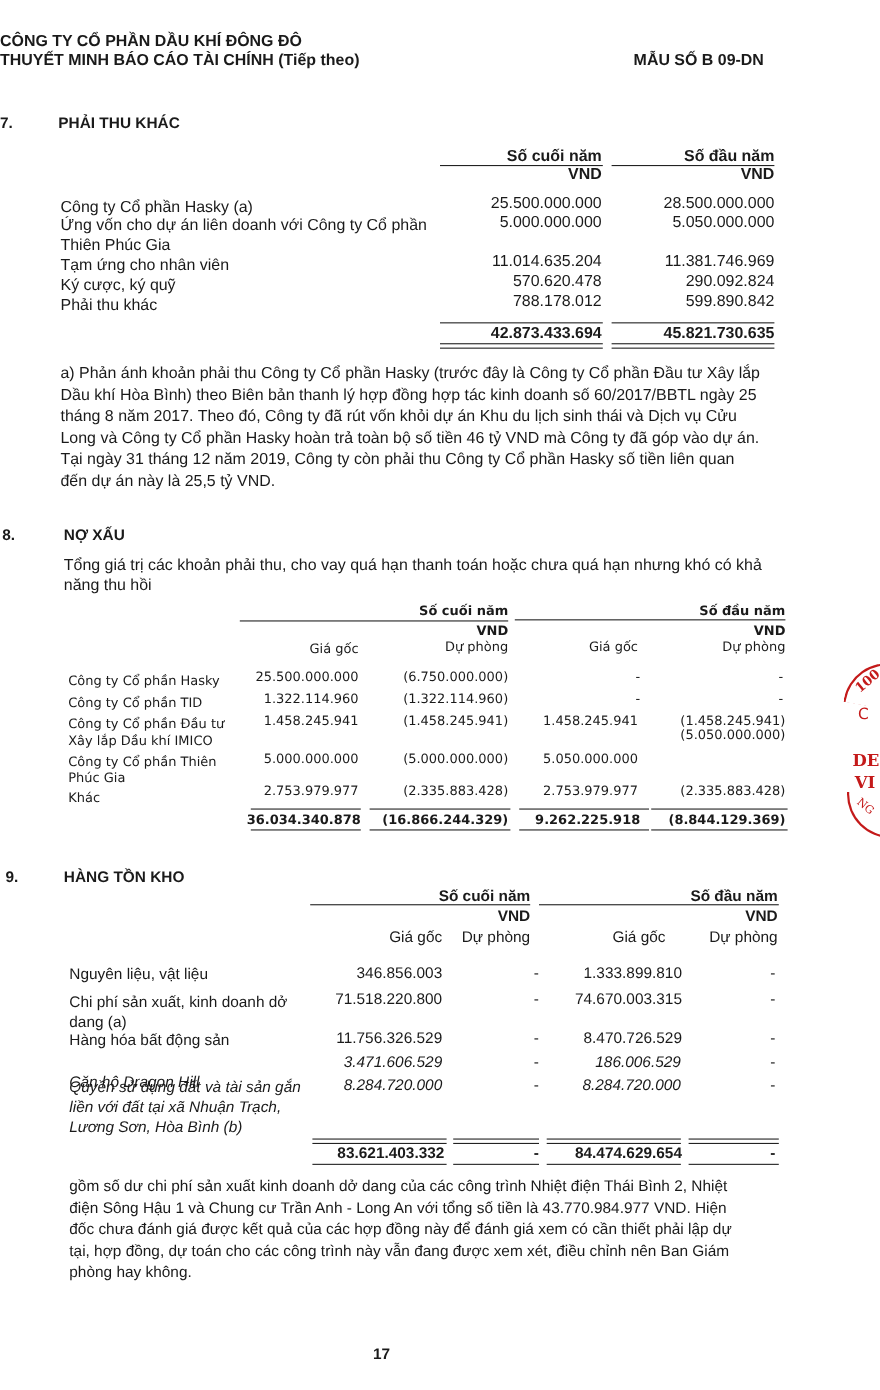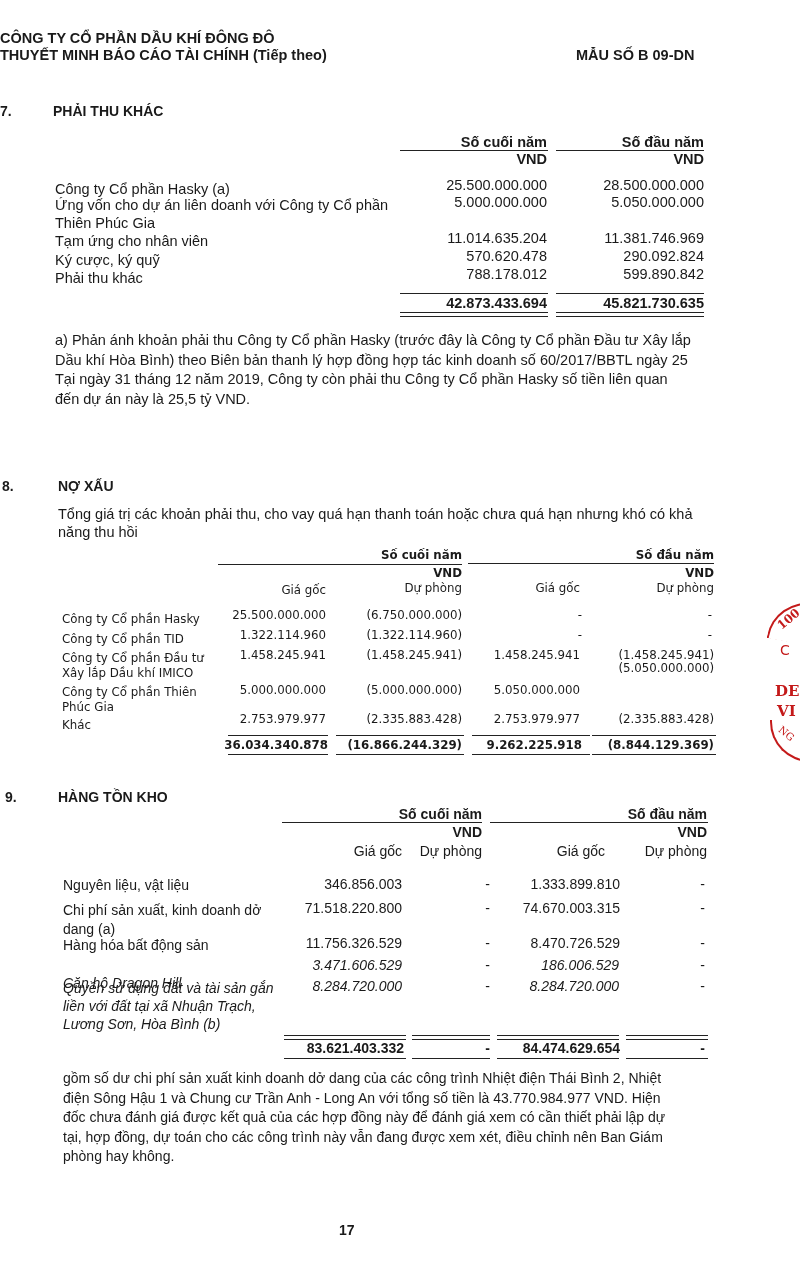--- a/index.html
+++ b/index.html
@@ -64,20 +64,22 @@
   <div class="rule" style="left:556px; width:148px; top:293px;"></div>
   <div class="abs t7 bold num" style="right:253px; top:295px;">42.873.433.694</div>
   <div class="abs t7 bold num" style="right:96px; top:295px;">45.821.730.635</div>
   <div class="rule2" style="left:400px; width:148px; top:312px;"></div>
   <div class="rule2" style="left:556px; width:148px; top:312px;"></div>
 </div>
 
 <div class="abs para" style="left:55px; top:331px; width:680px;">
   <div>a) Phản ánh khoản phải thu Công ty Cổ phần Hasky (trước đây là Công ty Cổ phần Đầu tư Xây lắp</div>
   <div>Dầu khí Hòa Bình) theo Biên bản thanh lý hợp đồng hợp tác kinh doanh số 60/2017/BBTL ngày 25</div>
+  <div>tháng 8 năm 2017. Theo đó, Công ty đã rút vốn khỏi dự án Khu du lịch sinh thái và Dịch vụ Cửu</div>
+  <div>Long và Công ty Cổ phần Hasky hoàn trả toàn bộ số tiền 46 tỷ VND mà Công ty đã góp vào dự án.</div>
   <div>Tại ngày 31 tháng 12 năm 2019, Công ty còn phải thu Công ty Cổ phần Hasky số tiền liên quan</div>
   <div>đến dự án này là 25,5 tỷ VND.</div>
 </div>
 
 <div class="abs sec-num cond" style="left:2px; top:478px;">8.</div>
 <div class="abs sec-title cond" style="left:58px; top:478px;">NỢ XẤU</div>
 
 <div class="abs para" style="left:58px; top:505px; width:700px;">
   <div>Tổng giá trị các khoản phải thu, cho vay quá hạn thanh toán hoặc chưa quá hạn nhưng khó có khả</div>
   <div style="margin-top:-2px;">năng thu hồi</div>

